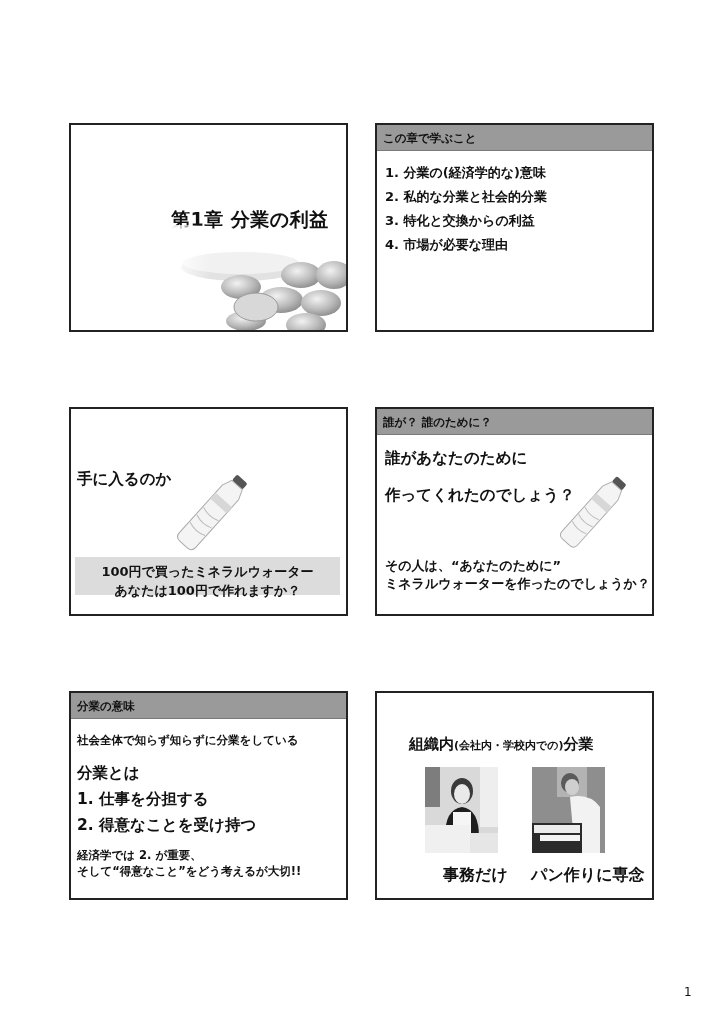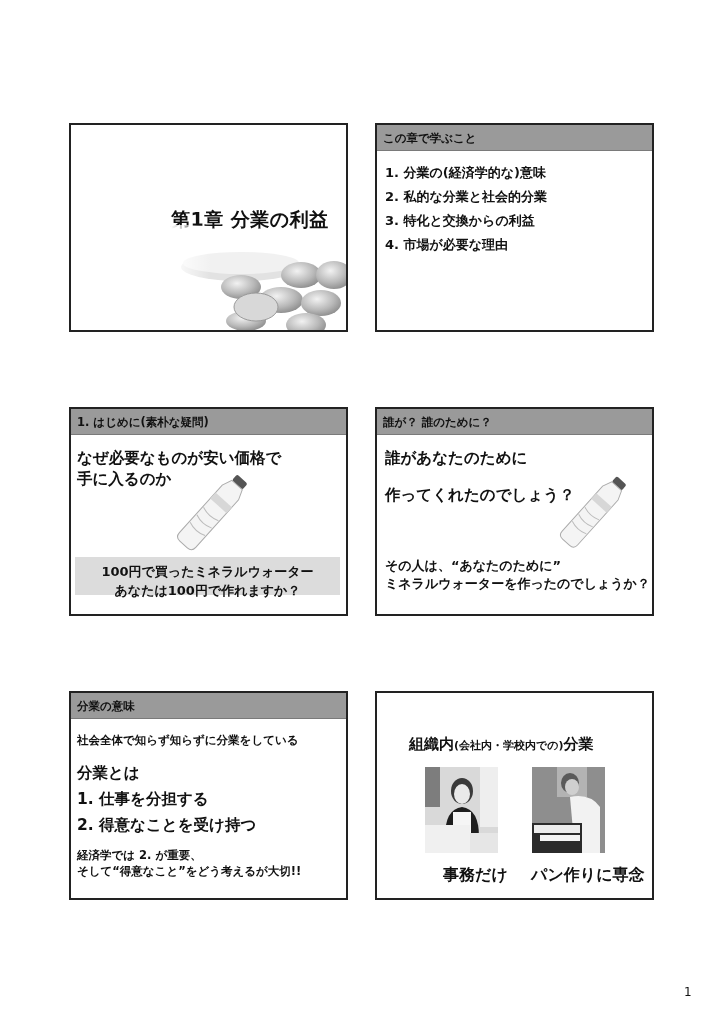--- a/index.html
+++ b/index.html
@@ -84,22 +84,20 @@
 
 <div class="slide" style="left:375px; top:123px;">
   <div class="hdr">この章で学ぶこと</div>
   <div class="agenda-item" style="top:39px;">1. 分業の(経済学的な)意味</div>
   <div class="agenda-item" style="top:63px;">2. 私的な分業と社会的分業</div>
   <div class="agenda-item" style="top:87px;">3. 特化と交換からの利益</div>
   <div class="agenda-item" style="top:111px;">4. 市場が必要な理由</div>
 </div>
 
 <div class="slide" style="left:69px; top:407px;">
-  <div class="hdr">1. はじめに(素朴な疑問)</div>
-  <div class="t big" style="left:6px; top:39px;">なぜ必要なものが安い価格で</div>
   <div class="t big" style="left:6px; top:60px;">手に入るのか</div>
   <svg class="bottle" style="left:100px; top:60px;" width="80" height="90" viewBox="0 0 80 90">
     <g transform="rotate(42 40 45)">
       <rect x="33" y="-2" width="14" height="8" rx="2" fill="#555"></rect>
       <path d="M33 6 h14 l4 10 v64 q0 6 -6 6 h-10 q-6 0 -6 -6 v-64 z" fill="#f4f4f4" stroke="#aaa" stroke-width="1"></path>
       <rect x="29" y="26" width="22" height="8" fill="#d7d7d7"></rect>
       <path d="M30 45 q10 4 20 0 M30 55 q10 4 20 0 M30 65 q10 4 20 0" stroke="#bbb" fill="none"></path>
     </g>
   </svg>
   <div class="callout">

